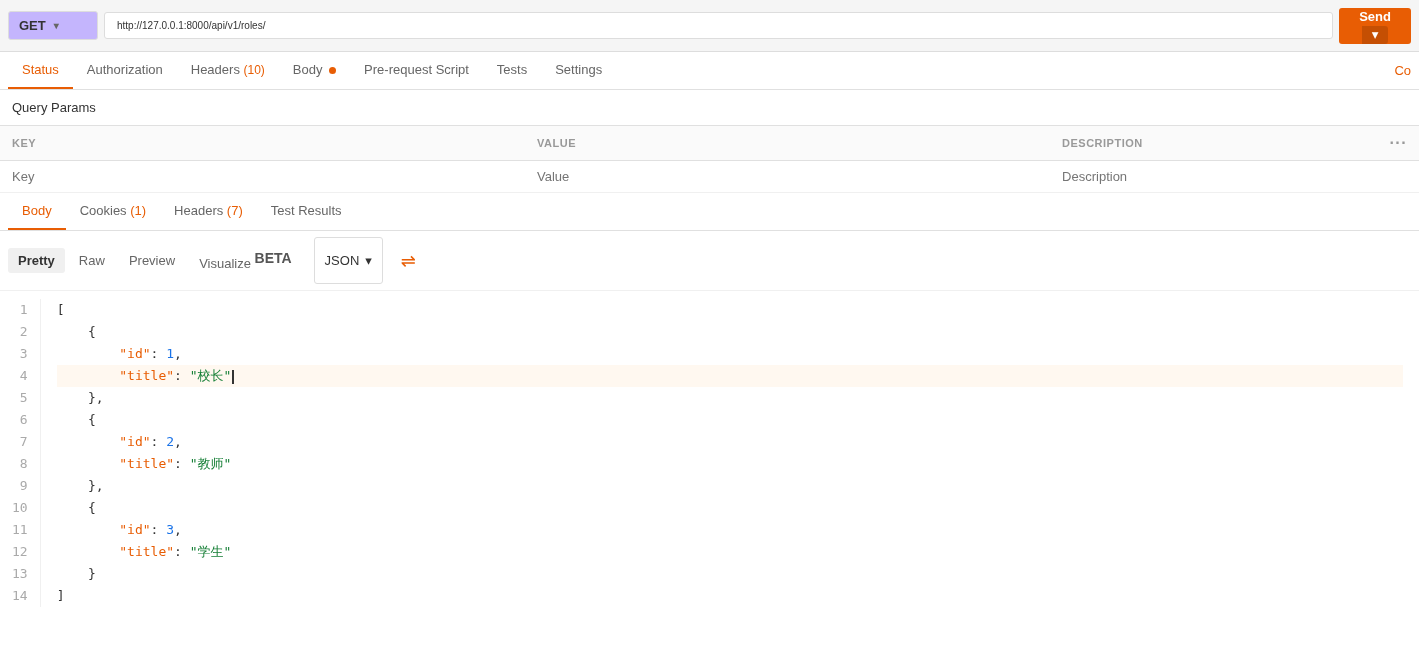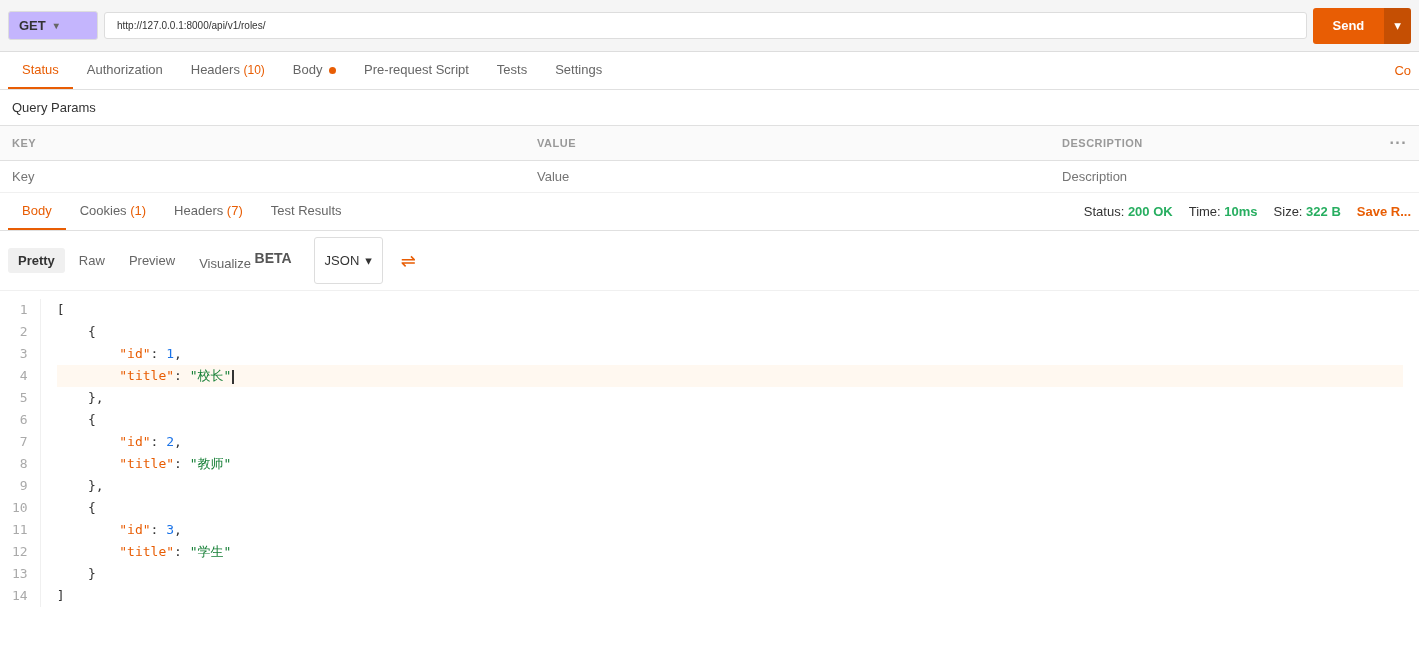--- a/index.html
+++ b/index.html
@@ -47,20 +47,21 @@
       display: flex;
       align-items: center;
       background: #e85d04;
       color: #fff;
       border: none;
       border-radius: 3px;
       font-size: 13px;
       font-weight: 600;
       cursor: pointer;
       height: 36px;
+      flex-direction: column;
     }
     .send-btn-main {
       padding: 0 20px;
       height: 100%;
       background: transparent;
       border: none;
       color: #fff;
       font-size: 13px;
       font-weight: 600;
       cursor: pointer;
@@ -318,26 +319,20 @@
       </tr>
     </tbody>
   </table>
 </div>
 
 <div class="response-tabs-bar">
   <div class="response-tab active">Body</div>
   <div class="response-tab">Cookies <span class="badge">(1)</span></div>
   <div class="response-tab">Headers <span class="badge">(7)</span></div>
   <div class="response-tab">Test Results</div>
-  <div class="response-status-bar">
-    <span>Status: <span class="status-ok">200 OK</span></span>
-    <span>Time: <span class="status-time">10ms</span></span>
-    <span>Size: <span class="status-size">322 B</span></span>
-    <span class="save-resp">Save R...</span>
-  </div>
 </div>
 
 <div class="format-bar">
   <div class="format-tab active">Pretty</div>
   <div class="format-tab">Raw</div>
   <div class="format-tab">Preview</div>
   <div class="format-tab">Visualize <span style="font-size:14px;font-weight:700;vertical-align:super;color:#555;">BETA</span></div>
   <div class="json-select">
     <span>JSON</span>
     <span>▾</span>

